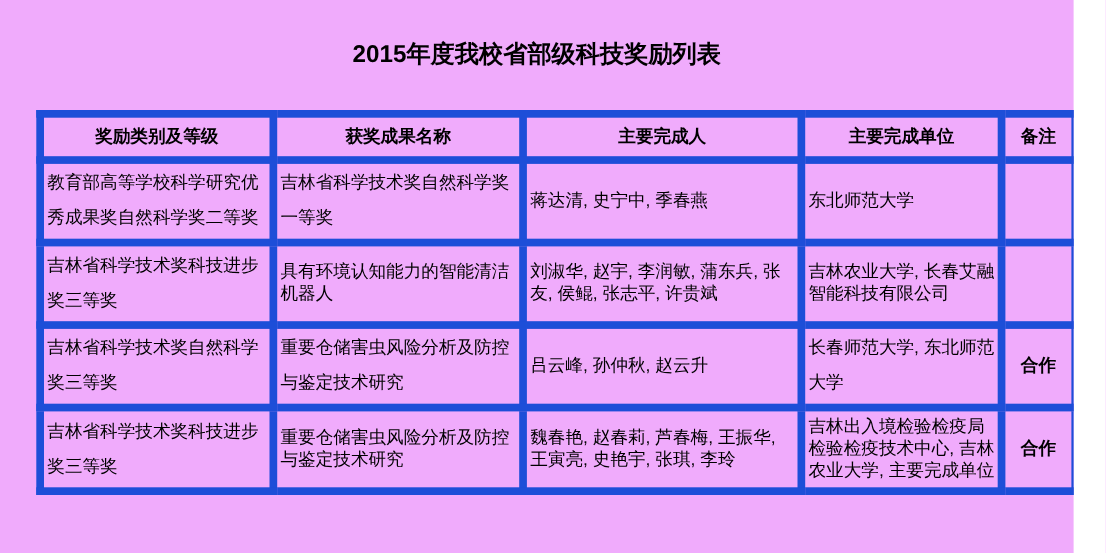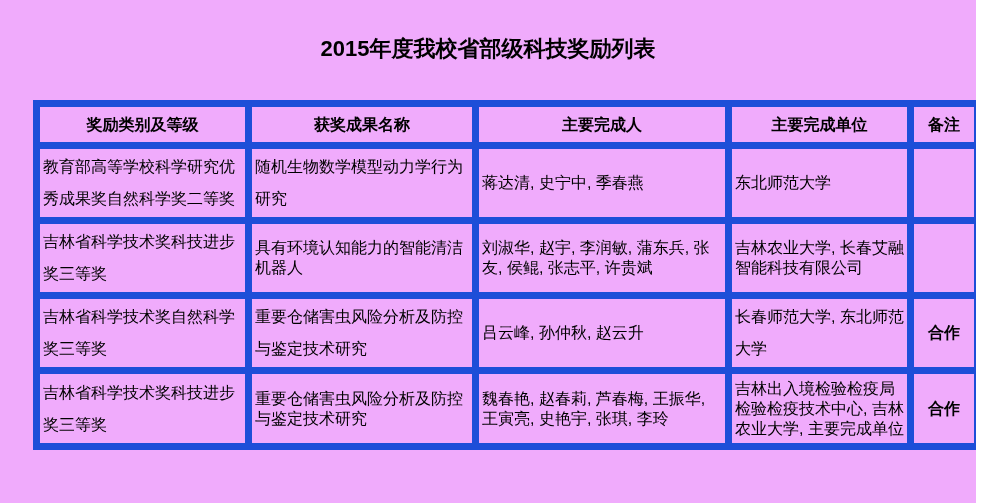--- a/index.html
+++ b/index.html
@@ -84,21 +84,21 @@
         <th>奖励类别及等级</th>
         <th>获奖成果名称</th>
         <th>主要完成人</th>
         <th>主要完成单位</th>
         <th>备注</th>
       </tr>
     </thead>
     <tbody>
       <tr style="height:75px;">
         <td>教育部高等学校科学研究优秀成果奖自然科学奖二等奖</td>
-        <td>随机生物数学模型动力学行为研究</td>
+        <td>吉林省科学技术奖自然科学奖一等奖</td>
         <td>蒋达清, 史宁中, 季春燕</td>
         <td>东北师范大学</td>
         <td class="remark"></td>
       </tr>
       <tr style="height:71px;">
         <td>吉林省科学技术奖科技进步奖三等奖</td>
         <td class="tight">具有环境认知能力的智能清洁机器人</td>
         <td class="tight">刘淑华, 赵宇, 李润敏, 蒲东兵, 张友, 侯鲲, 张志平, 许贵斌</td>
         <td class="tight">吉林农业大学, 长春艾融智能科技有限公司</td>
         <td class="remark"></td>

